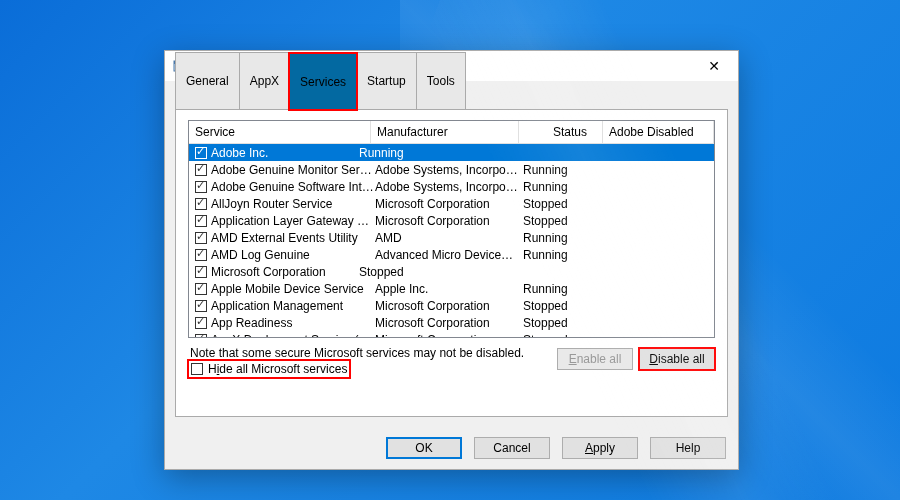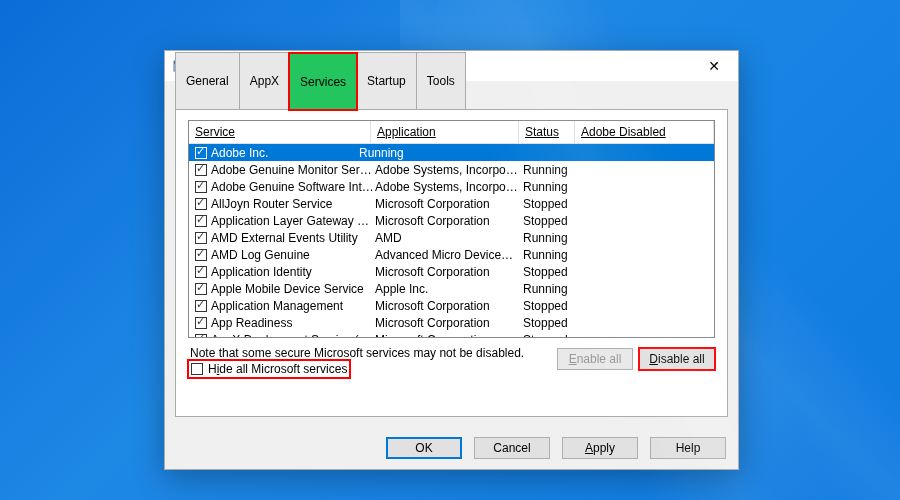--- a/index.html
+++ b/index.html
@@ -71,21 +71,21 @@
     padding: 21px 10px;
     font-size: 12px;
     border: 1px solid #aaa;
     border-bottom: none;
     background: #e8e8e8;
     margin-right: -1px;
     cursor: pointer;
     position: relative;
   }
   .tab.active {
-    background: #22c55e;
+    background: #0369a1;
     z-index: 3;
     top: 1px;
   }
   .tabpanel {
     flex: 1;
     border: 1px solid #aaa;
     background: #fff;
     padding: 10px 12px;
     display: flex;
     flex-direction: column;
@@ -99,29 +99,28 @@
     position: relative;
   }
   .listheader {
     display: flex;
     position: sticky;
     top: 0;
     background: #fff;
     border-bottom: 1px solid #e0e0e0;
     font-size: 12px;
     z-index: 2;
-    text-decoration: underline;
   }
   .listheader > div {
     padding: 4px 6px;
     border-right: 1px solid #e0e0e0;
   }
   .col-svc { width: 182px; }
   .col-mfr { width: 148px; }
-  .col-sta { width: 56px; }
+  .col-sta { width: 56px; margin-left: 28px; }
   .col-dis { flex: 1; }
   .row {
     display: flex;
     align-items: center;
     font-size: 12px;
     height: 17px;
     padding: 0 6px;
   }
   .row.selected {
     background: #0078d7;
@@ -225,21 +224,21 @@
       <div class="tab">AppX</div>
       <div class="tab active highlight">Services</div>
       <div class="tab">Startup</div>
       <div class="tab">Tools</div>
     </div>
     <div class="tabpanel">
 
       <div class="listwrap">
         <div class="listheader">
           <div class="col-svc">Service</div>
-          <div class="col-mfr">Application</div>
+          <div class="col-mfr">Manufacturer</div>
           <div class="col-sta">Status</div>
           <div class="col-dis">Adobe Disabled</div>
         </div>
         <div id="rows">
             <div class="row selected">
               <span class="chk"></span>
               <span class="c-mfr">Adobe Inc.</span>
               <span class="c-sta">Running</span>
             </div>
             <div class="row">
@@ -273,21 +272,20 @@
               <span class="c-sta">Running</span>
             </div>
             <div class="row">
               <span class="chk"></span>
               <span class="c-svc">AMD Log Genuine</span>
               <span class="c-mfr">Advanced Micro Devices, I...</span>
               <span class="c-sta">Running</span>
             </div>
             <div class="row">
               <span class="chk"></span>
-              <span class="c-svc">Application Identity</span>
               <span class="c-mfr">Microsoft Corporation</span>
               <span class="c-sta">Stopped</span>
             </div>
             <div class="row">
               <span class="chk"></span>
               <span class="c-svc">Apple Mobile Device Service</span>
               <span class="c-mfr">Apple Inc.</span>
               <span class="c-sta">Running</span>
             </div>
             <div class="row">

